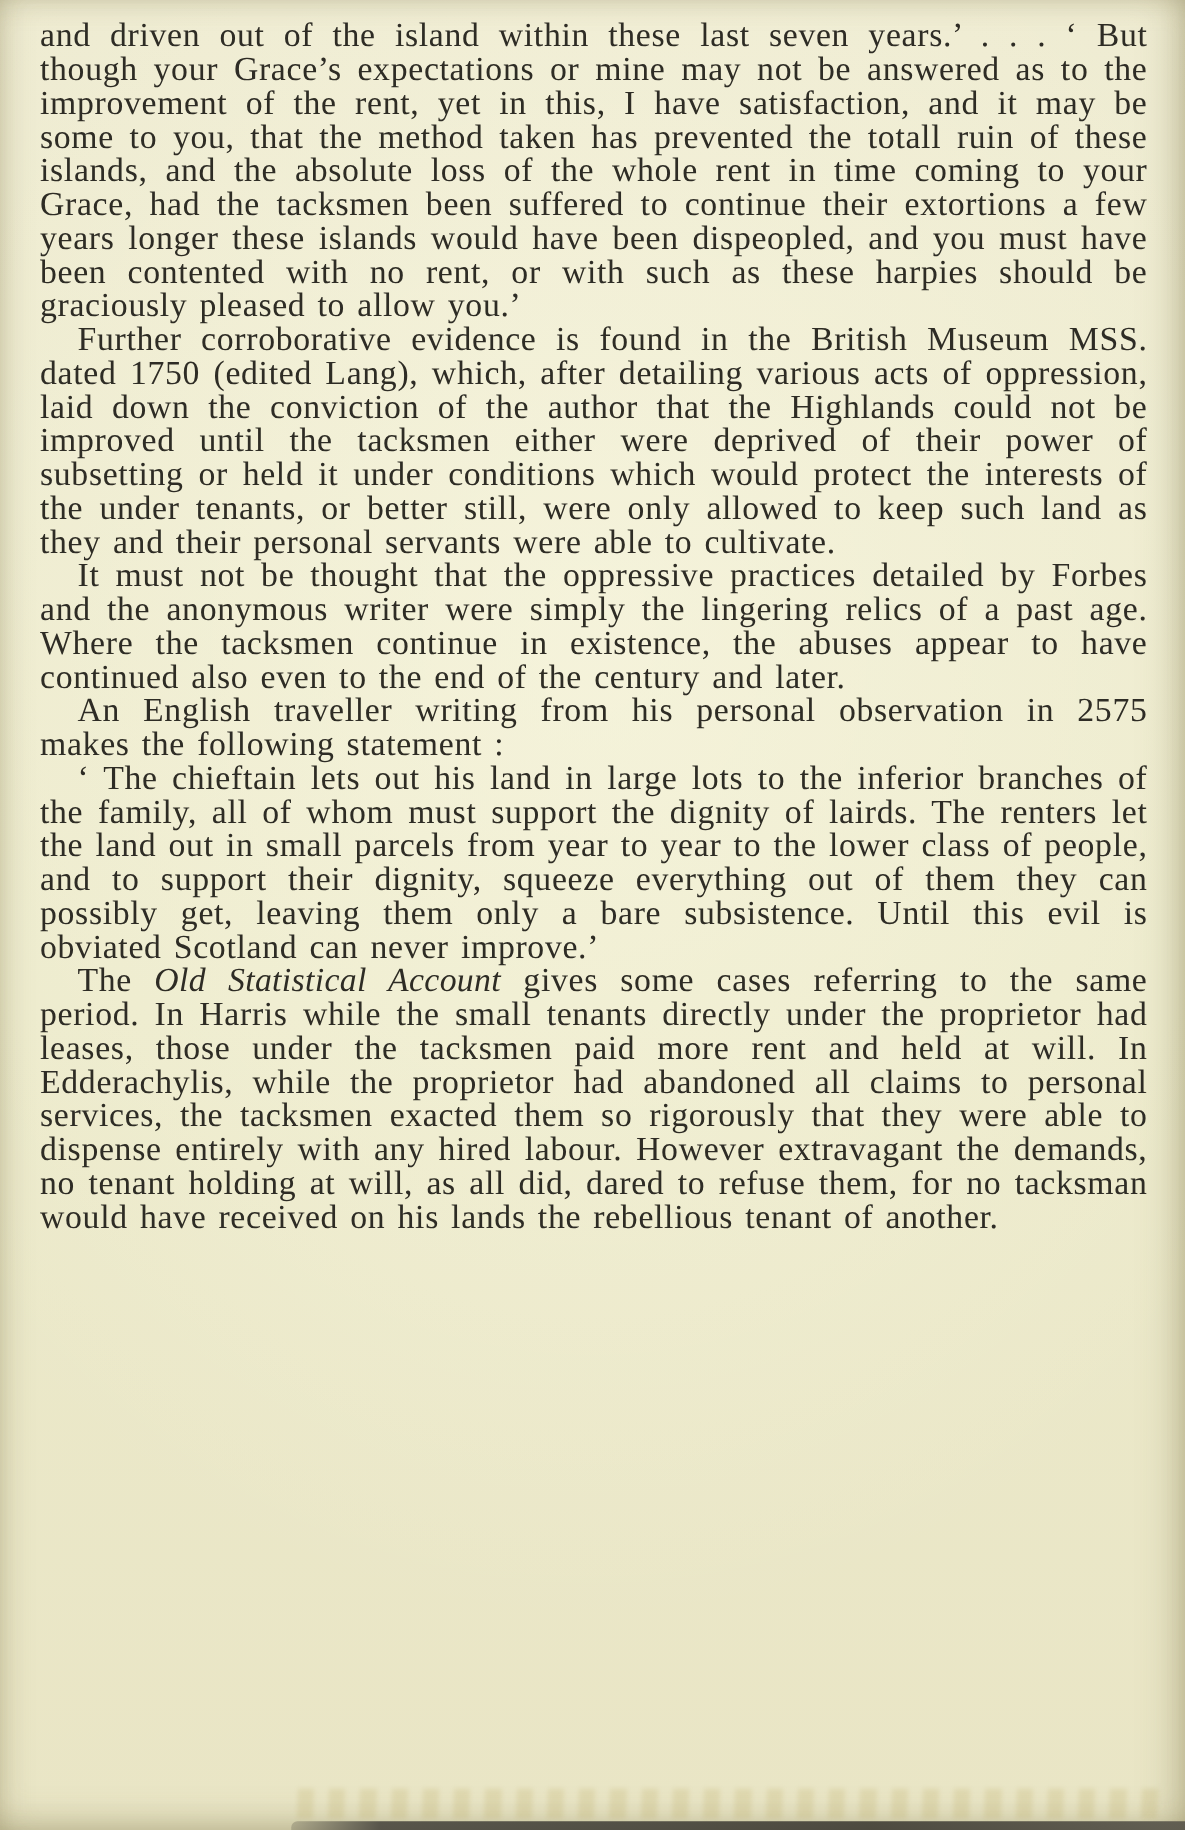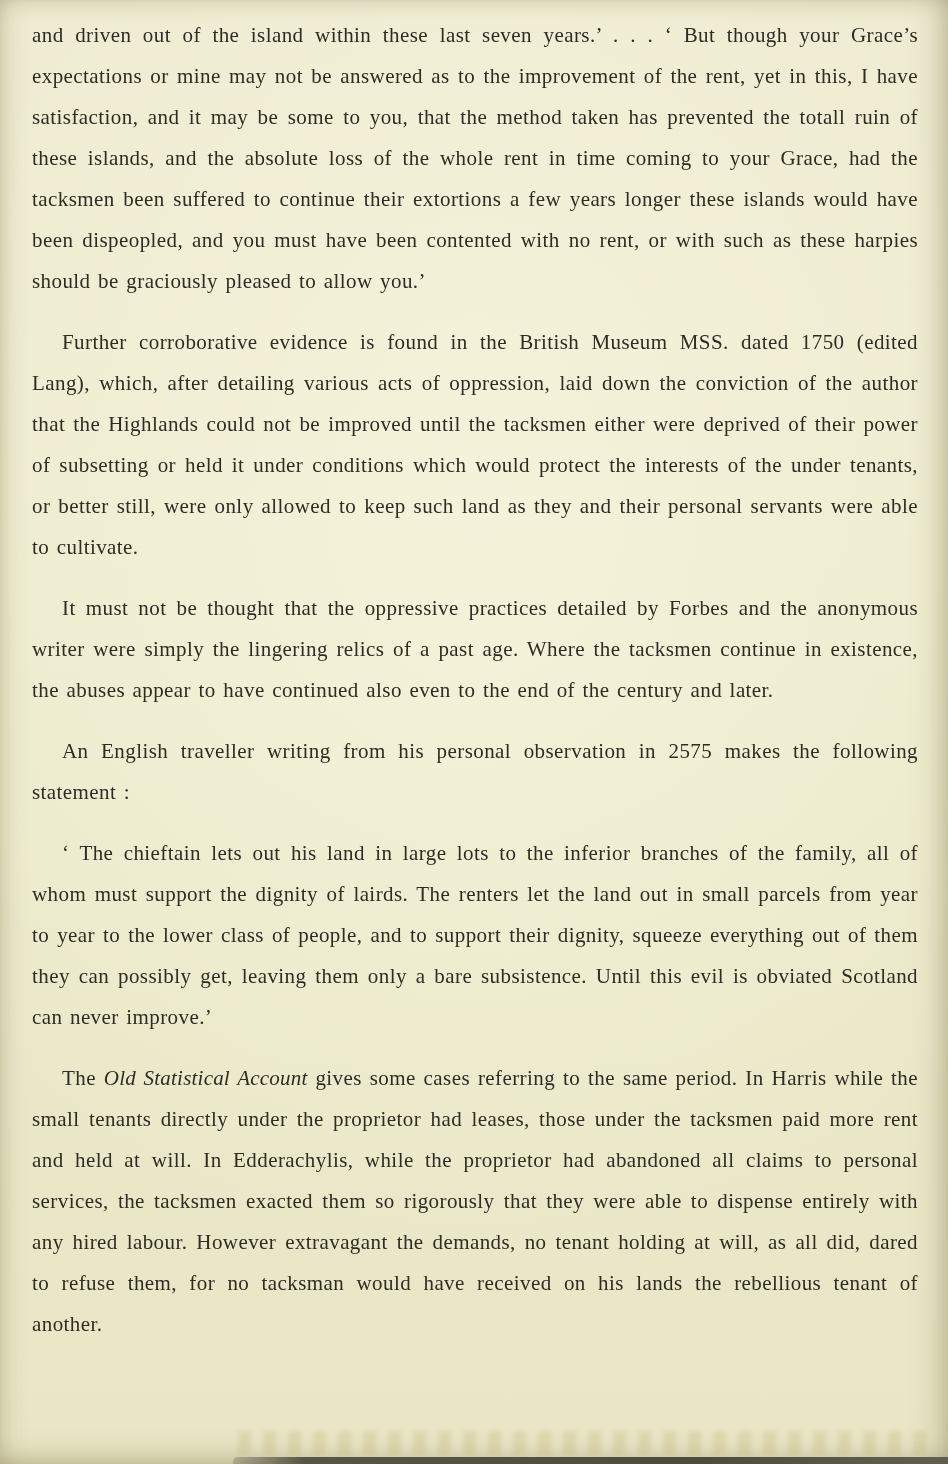--- a/index.html
+++ b/index.html
@@ -21,28 +21,28 @@
         linear-gradient(180deg, #eeebd1 0%, #eceacb 55%, #e9e5c5 100%);
       box-shadow:
         inset -20px 0 35px -18px rgba(110,100,55,0.40),
         inset 16px 0 30px -18px rgba(110,100,55,0.28),
         inset 0 -16px 30px -14px rgba(110,100,55,0.35),
         inset 0 14px 26px -16px rgba(140,130,80,0.22);
       overflow: hidden;
     }
     .text-block {
       color: #2e2c25;
-      font-size: 21px;
-      line-height: 41px;
+      font-size: 27px;
+      line-height: 27px;
       text-align: justify;
       word-spacing: 0.09em;
       letter-spacing: 0.02em;
     }
     .text-block p { margin: 0; }
-    .text-block p.indent { text-indent: 30px; margin-top: 20px; }
+    .text-block p.indent { text-indent: 30px; }
     .book-title { font-style: italic; letter-spacing: 0.01em; }
     
     .bleed-ghost {
       position: absolute;
       left: 238px;
       right: 12px;
       bottom: 9px;
       height: 24px;
       opacity: 0.28;
       filter: blur(2.2px);

